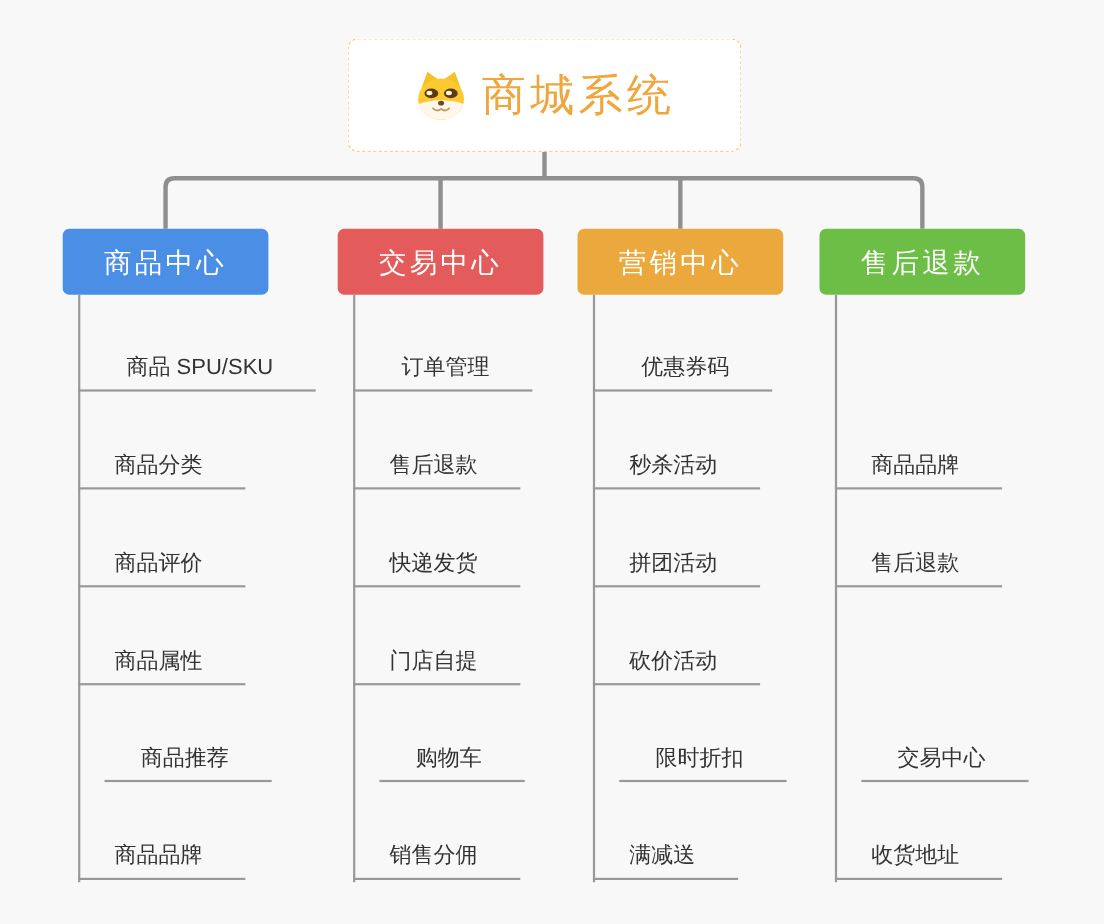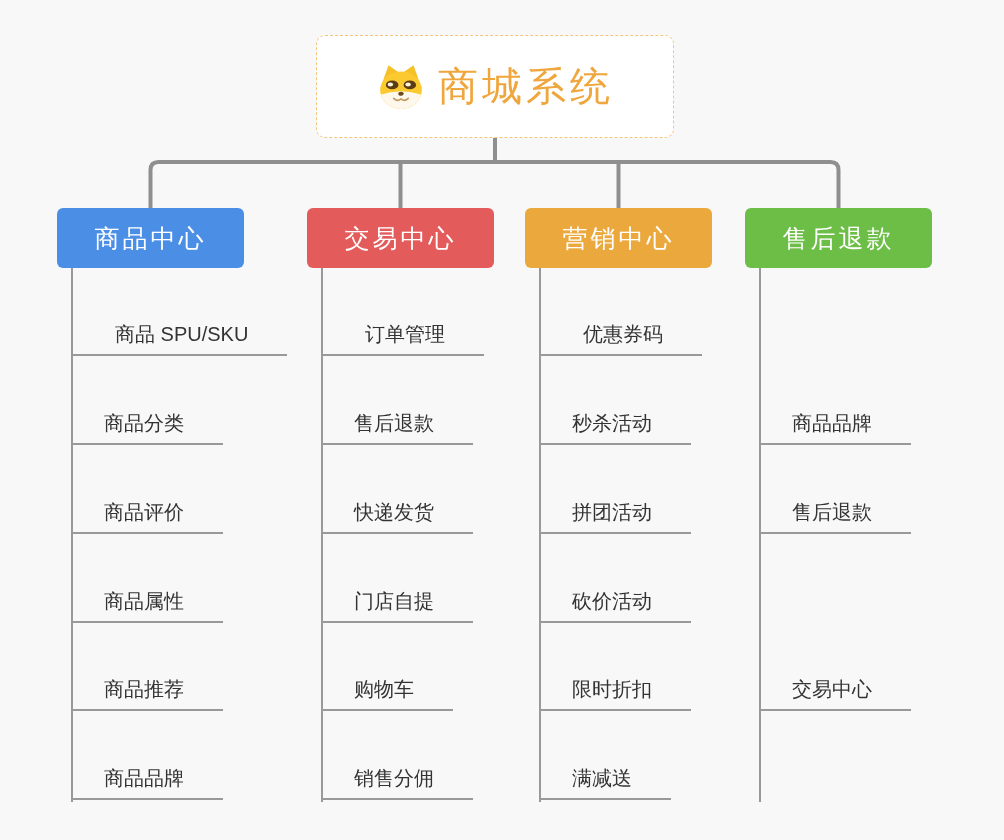--- a/index.html
+++ b/index.html
@@ -77,21 +77,21 @@
     line-height: 24px;
     color: #333333;
     padding: 0 39px 8px 33px;
     border-bottom: 2px solid #999999;
     cursor: pointer;
   }
   .leaf.r0 { top: 114px; padding-left: 44px; }
   .leaf.r1 { top: 203px; }
   .leaf.r2 { top: 292px; }
   .leaf.r3 { top: 381px; }
-  .leaf.r4 { top: 469px; }
+  .leaf.r4 { top: 469px; margin-left: 24px; }
   .leaf.r5 { top: 558px; }
   .branch-0 { left: 57px; }
   .branch-1 { left: 307px; }
   .branch-2 { left: 525px; }
   .branch-3 { left: 745px; }
 </style>
 </head>
 <body>
 
 <div class="canvas">
@@ -168,15 +168,16 @@
   </div>
 
   <div class="branch branch-3">
     <div class="branch-head" style="background-color: rgb(108, 190, 71);">
       <span>售后退款</span>
     </div>
     <div class="trunk"></div>
     <div class="leaf r1">商品品牌</div>
     <div class="leaf r2">售后退款</div>
     <div class="leaf r4">交易中心</div>
+    <div class="leaf r5">收货地址</div>
   </div>
 
 </div>
 
 </body></html>

